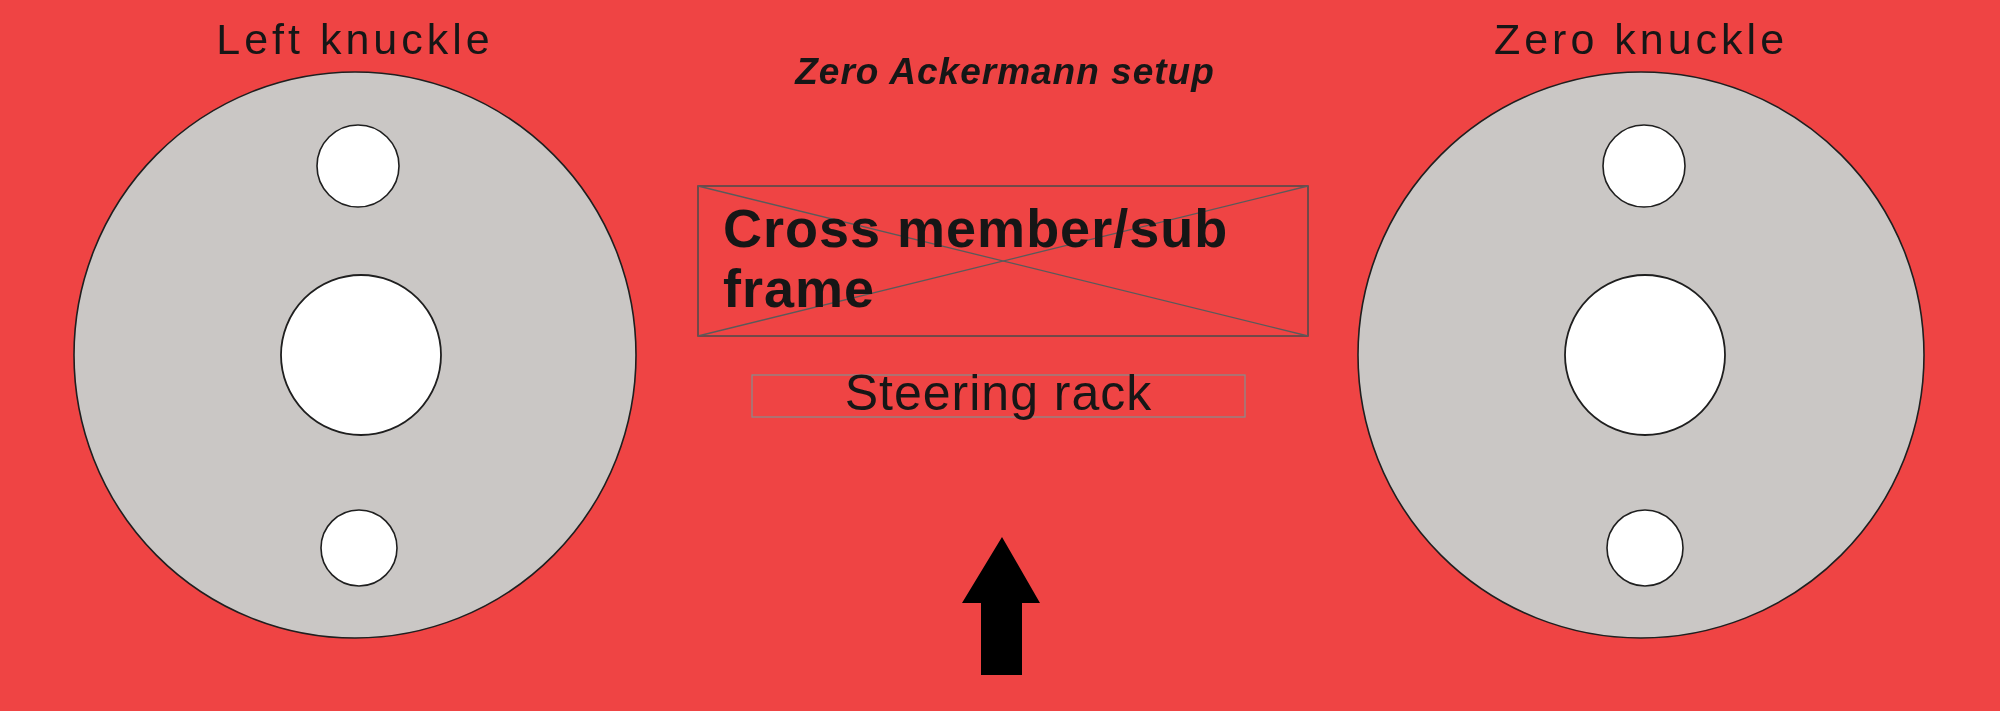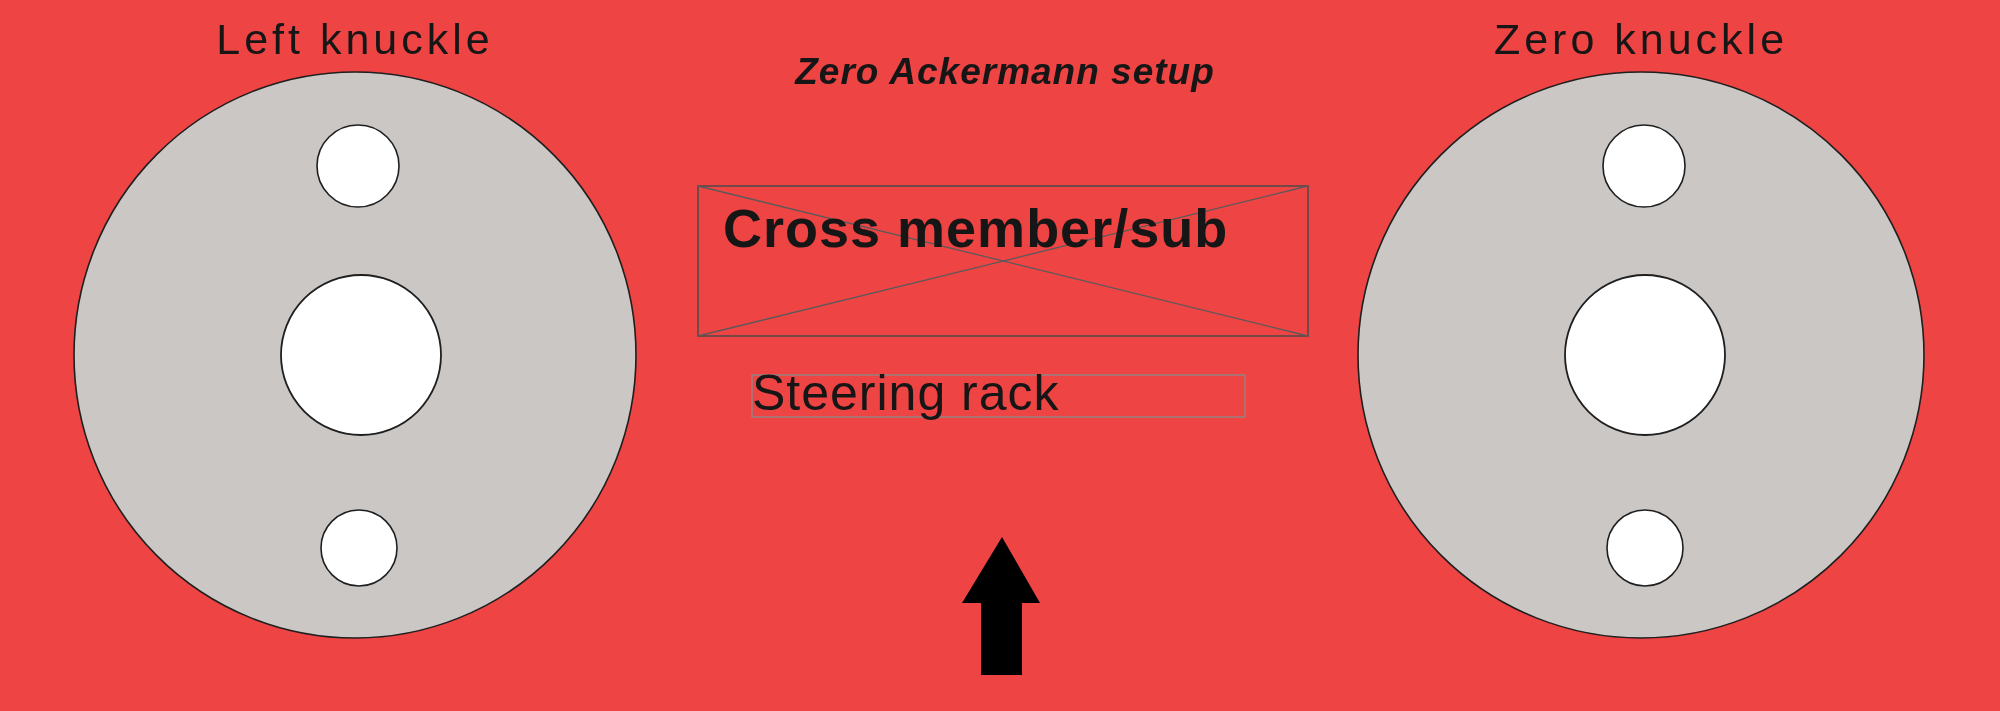--- a/index.html
+++ b/index.html
@@ -36,20 +36,21 @@
   .cross-text{
     left:723px;top:198px;
     font-size:54px;
     font-weight:700;
     line-height:60px;
     letter-spacing:1px;
   }
   .cross-text span{display:block;}
   .steering-text{
     left:752px;top:368px;width:493px;
+    text-align:center;
     font-size:50px;
     font-weight:400;
     letter-spacing:1px;
     line-height:50px;
   }
 </style>
 </head>
 <body>
 
 <div id="stage">
@@ -82,17 +83,18 @@
   </svg>
 
   <div class="label knuckle-label" style="left:155px;top:18px;">Left knuckle</div>
 
   <div class="label title">Zero Ackermann setup</div>
 
   <div class="label knuckle-label" style="left:1441px;top:18px;">Zero knuckle</div>
 
   <div class="label cross-text">
     <span>Cross member/sub</span>
+    <span>frame</span>
   </div>
 
   <div class="label steering-text">Steering rack</div>
 
 </div>
 
 </body></html>

